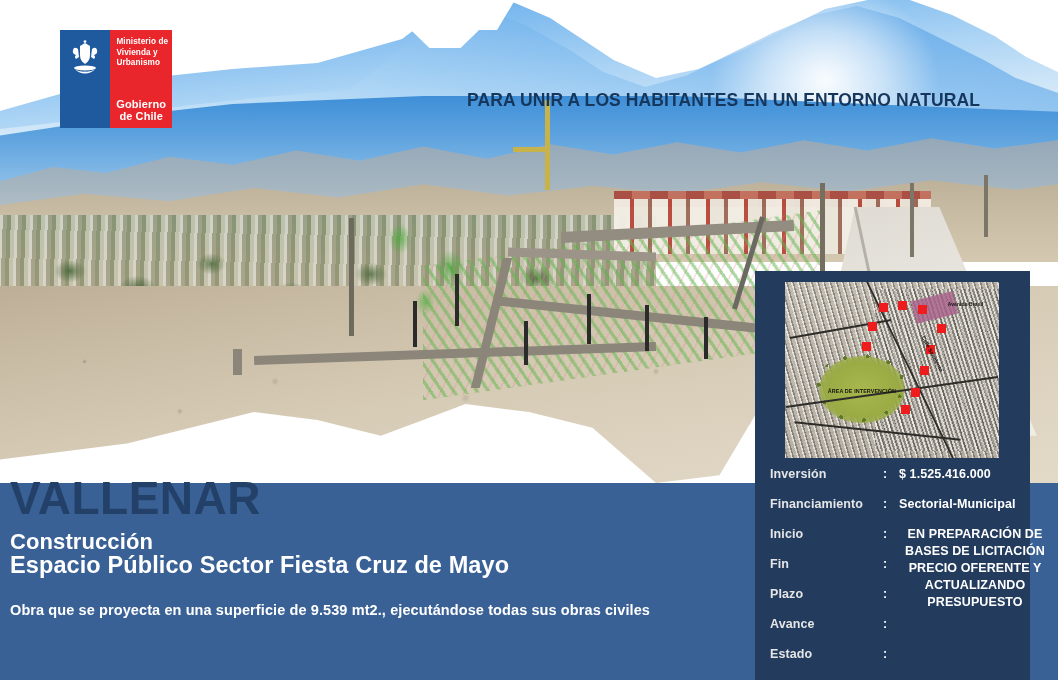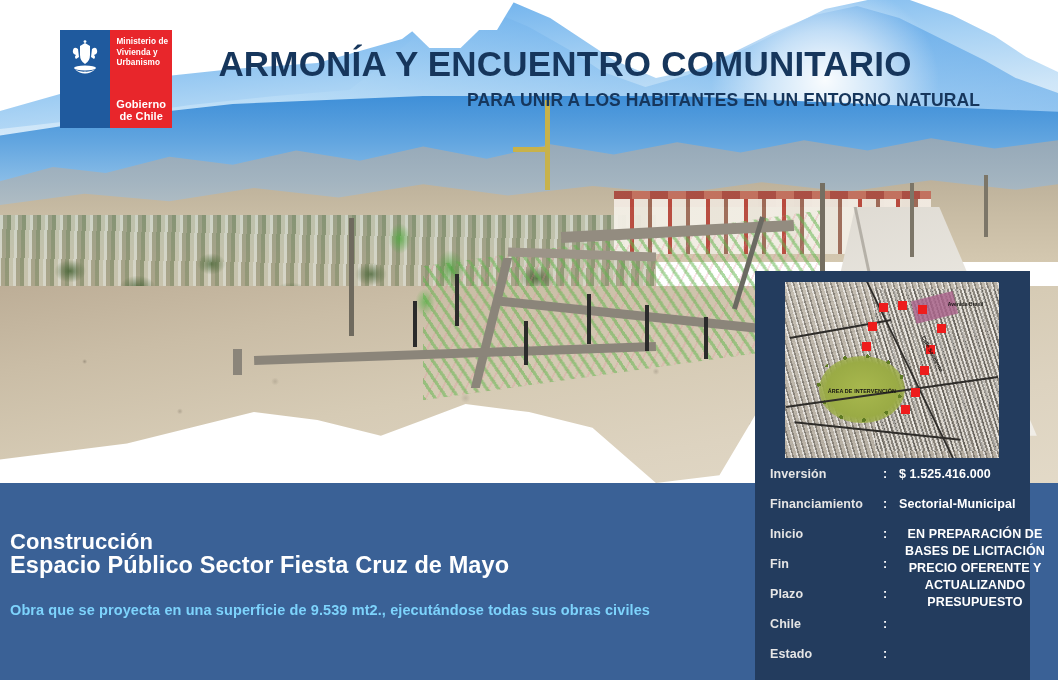--- a/index.html
+++ b/index.html
@@ -371,21 +371,21 @@
   .proj-type{
     position:absolute;left:10px;top:46px;
     font-size:22px;font-weight:bold;color:#ffffff;letter-spacing:.1px;
   }
   .proj-name{
     position:absolute;left:10px;top:69px;
     font-size:23.5px;font-weight:bold;color:#ffffff;letter-spacing:.1px;
   }
   .proj-desc{
     position:absolute;left:10px;top:117px;width:735px;
-    font-size:14.5px;font-weight:bold;color:#7dd3fc;
+    font-size:14.5px;font-weight:bold;color:#ffffff;
     text-align:justify;line-height:1.45;letter-spacing:.1px;
   }
 </style>
 </head>
 <body>
 
 <div id="poster">
 
   <div class="sky-band">
     <div class="sky-shape"></div>
@@ -450,21 +450,20 @@
     <div class="logo-red">
       <div class="logo-ministry">
         <div>Ministerio de</div>
         <div>Vivienda y</div>
         <div>Urbanismo</div>
       </div>
       <div class="logo-gob">Gobierno de Chile</div>
     </div>
   </div>
 
-  <div class="poster-title">ARMONÍA Y ENCUENTRO COMUNITARIO</div>
   <div class="poster-subtitle">PARA UNIR A LOS HABITANTES EN UN ENTORNO NATURAL</div>
 
   <div class="info-panel-strip"></div>
   <div class="info-panel">
 
     <div class="map-box">
       <div class="map-base"></div>
       <div class="map-urban-r"></div>
       <div class="map-pink"></div>
       <div class="map-green"></div>
@@ -511,33 +510,34 @@
         <div class="info-label">Fin</div>
         <div class="info-colon">:</div>
         <div class="info-value"></div>
       </div>
       <div class="info-row">
         <div class="info-label">Plazo</div>
         <div class="info-colon">:</div>
         <div class="info-value"></div>
       </div>
       <div class="info-row">
-        <div class="info-label">Chile</div>
+        <div class="info-label">Avance</div>
         <div class="info-colon">:</div>
         <div class="info-value"></div>
       </div>
       <div class="info-row">
         <div class="info-label">Estado</div>
         <div class="info-colon">:</div>
         <div class="info-value"></div>
       </div>
     </div>
 
     <div class="info-note">EN PREPARACIÓN DE BASES DE LICITACIÓN PRECIO OFERENTE Y ACTUALIZANDO PRESUPUESTO</div>
   </div>
 
   <div class="bottom-band">
+    <div class="city-name">VALLENAR</div>
     <div class="proj-type">Construcción</div>
     <div class="proj-name">Espacio Público Sector Fiesta Cruz de Mayo</div>
     <div class="proj-desc">Obra que se proyecta en una superficie de 9.539 mt2., ejecutándose todas sus obras civiles</div>
   </div>
 
 </div>
 
 </body></html>

